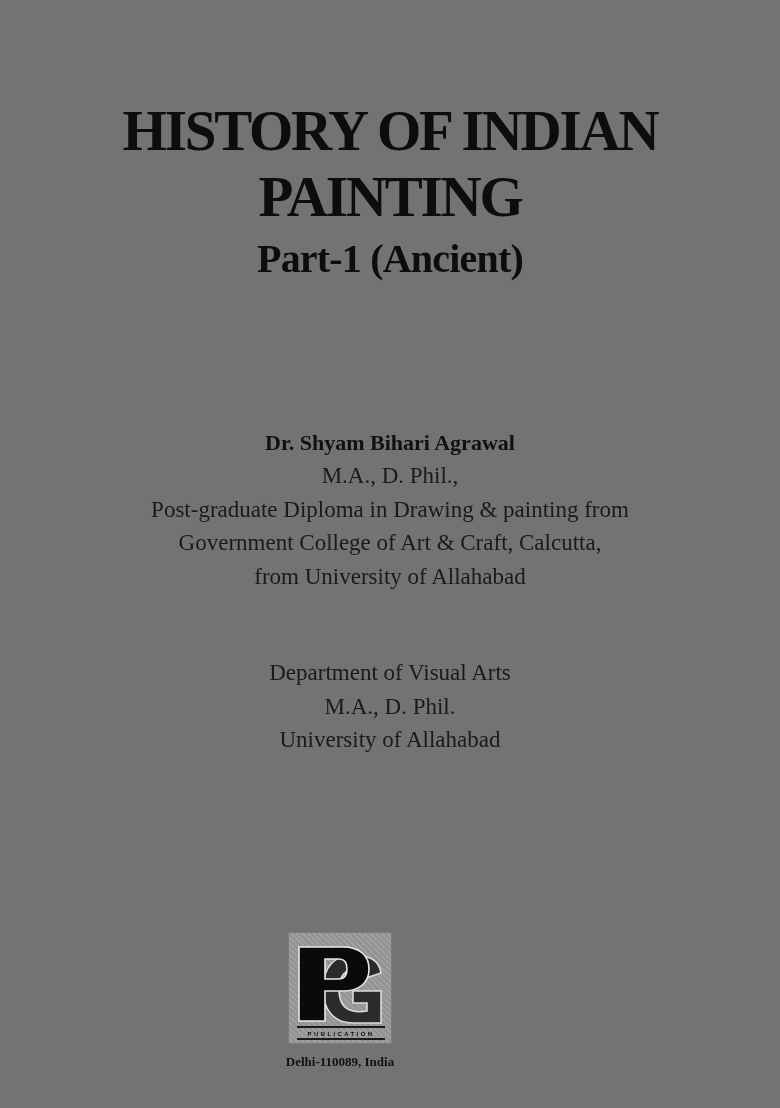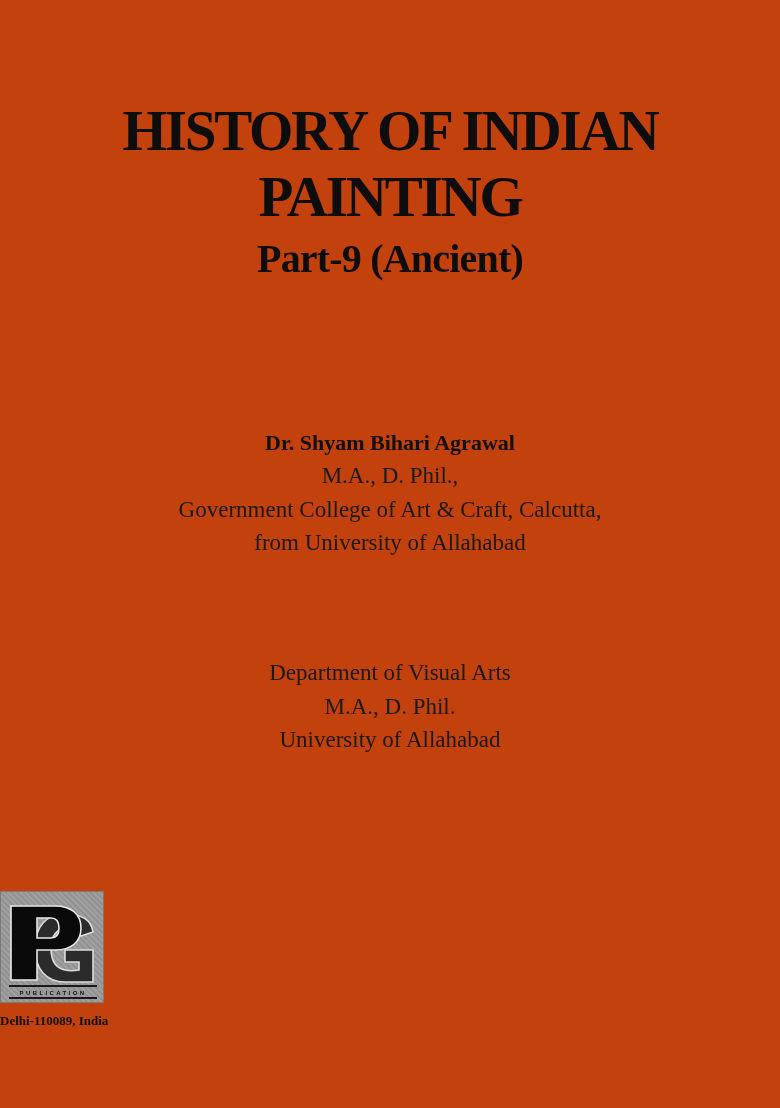--- a/index.html
+++ b/index.html
@@ -12,21 +12,21 @@
       height: 1108px;
       position: relative;
       overflow: hidden;
       font-family: "Liberation Serif", serif;
       color: #111111;
     }
     .page {
       position: absolute;
       left: 0; top: 0;
       width: 780px; height: 1108px;
-      background: #c2410c;
+      background: #737373;
     }
     .title-block {
       position: absolute;
       left: 0; width: 780px;
       top: 98px;
       text-align: center;
     }
     .title-line {
       font-family: "Liberation Serif", serif;
       font-weight: bold;
@@ -63,21 +63,22 @@
     }
     .cred {
       font-size: 23px;
       line-height: 33.5px;
       color: #1a1a1a;
       white-space: nowrap;
     }
     .publisher {
       position: absolute;
       left: 0; width: 680px;
-      top: 891px;
+      top: 932px;
+      text-align: center;
     }
     .logo {
       display: inline-block;
       width: 104px;
       height: 112px;
       position: relative;
       background:
         repeating-linear-gradient(45deg, rgba(0,0,0,0.05) 0 2px, rgba(255,255,255,0.05) 2px 4px),
         #9a9a9a;
       border: 1px solid #7a7a7a;
@@ -95,26 +96,27 @@
     }
   </style>
 </head>
 <body>
 
 <div class="page">
 
   <div class="title-block">
     <div class="title-line">HISTORY OF INDIAN</div>
     <div class="title-line">PAINTING</div>
-    <div class="subtitle">Part-9 (Ancient)</div>
+    <div class="subtitle">Part-1 (Ancient)</div>
   </div>
 
   <div class="author-block a1">
     <div class="author-name">Dr. Shyam Bihari Agrawal</div>
     <div class="cred">M.A., D. Phil.,</div>
+    <div class="cred">Post-graduate Diploma in Drawing &amp; painting from</div>
     <div class="cred">Government College of Art &amp; Craft, Calcutta,</div>
     <div class="cred">from University of Allahabad</div>
   </div>
 
   <div class="author-block a2">
     <div class="cred">Department of Visual Arts</div>
     <div class="cred">M.A., D. Phil.</div>
     <div class="cred">University of Allahabad</div>
   </div>
 

